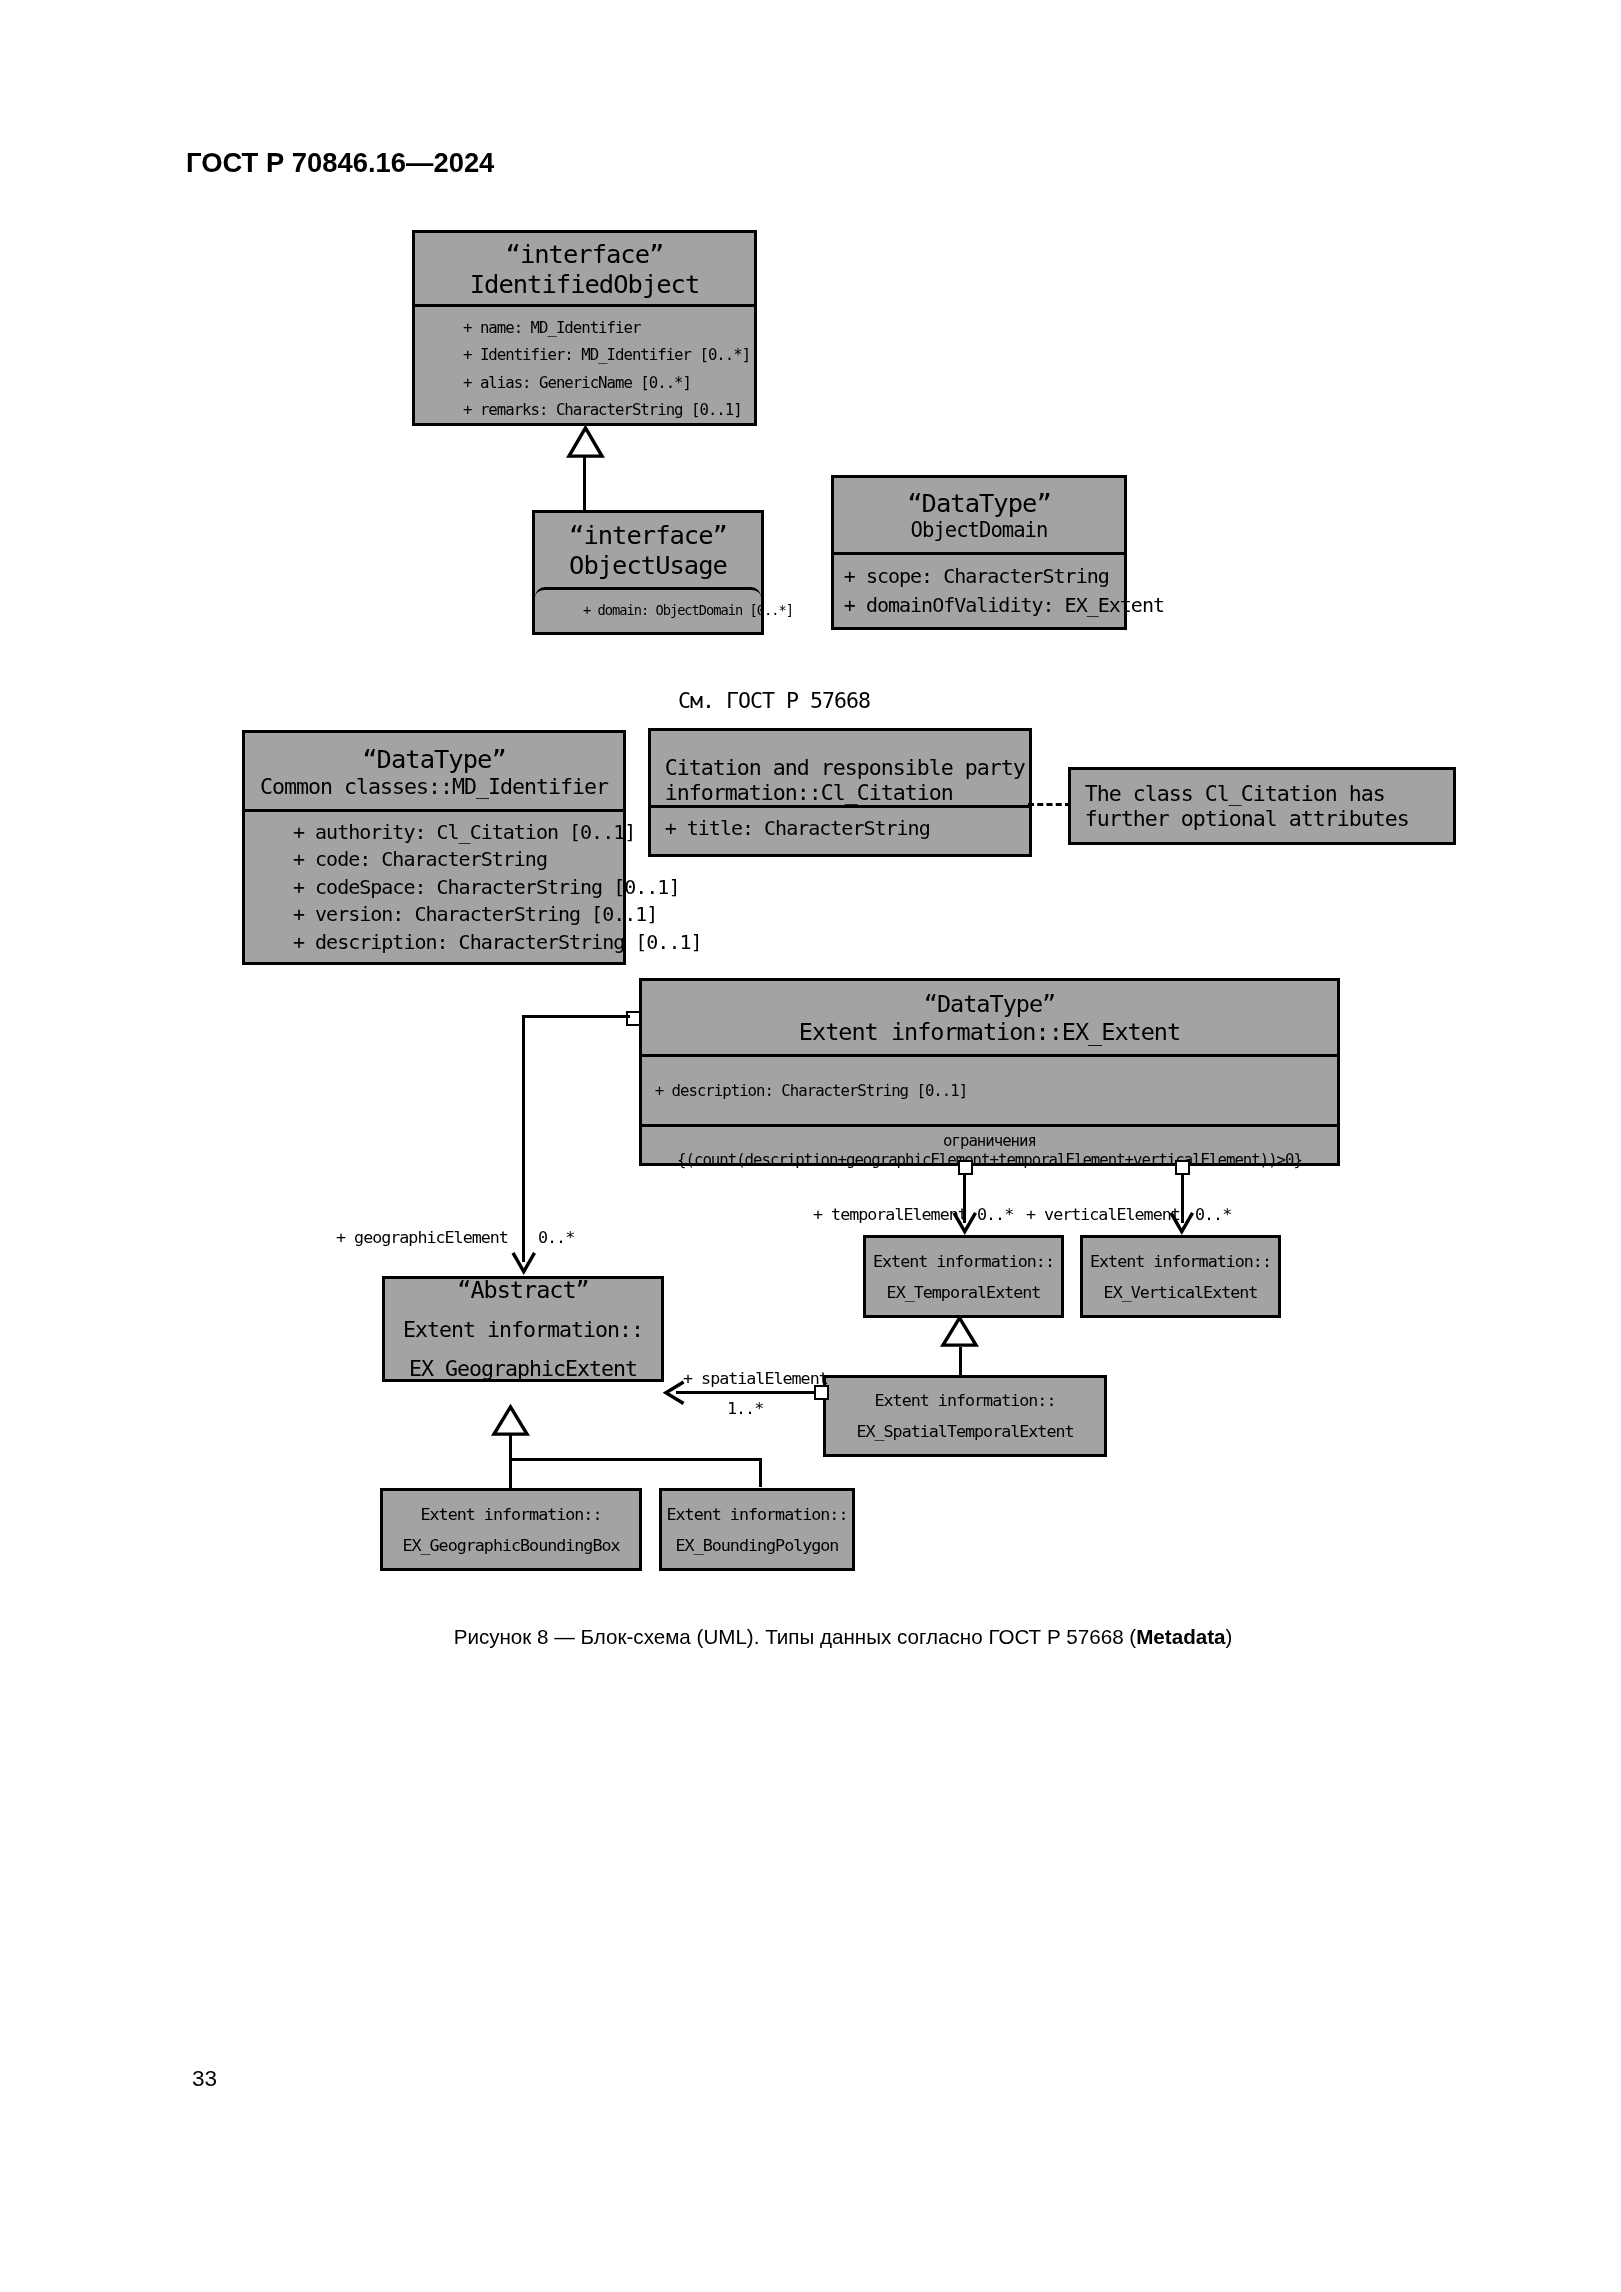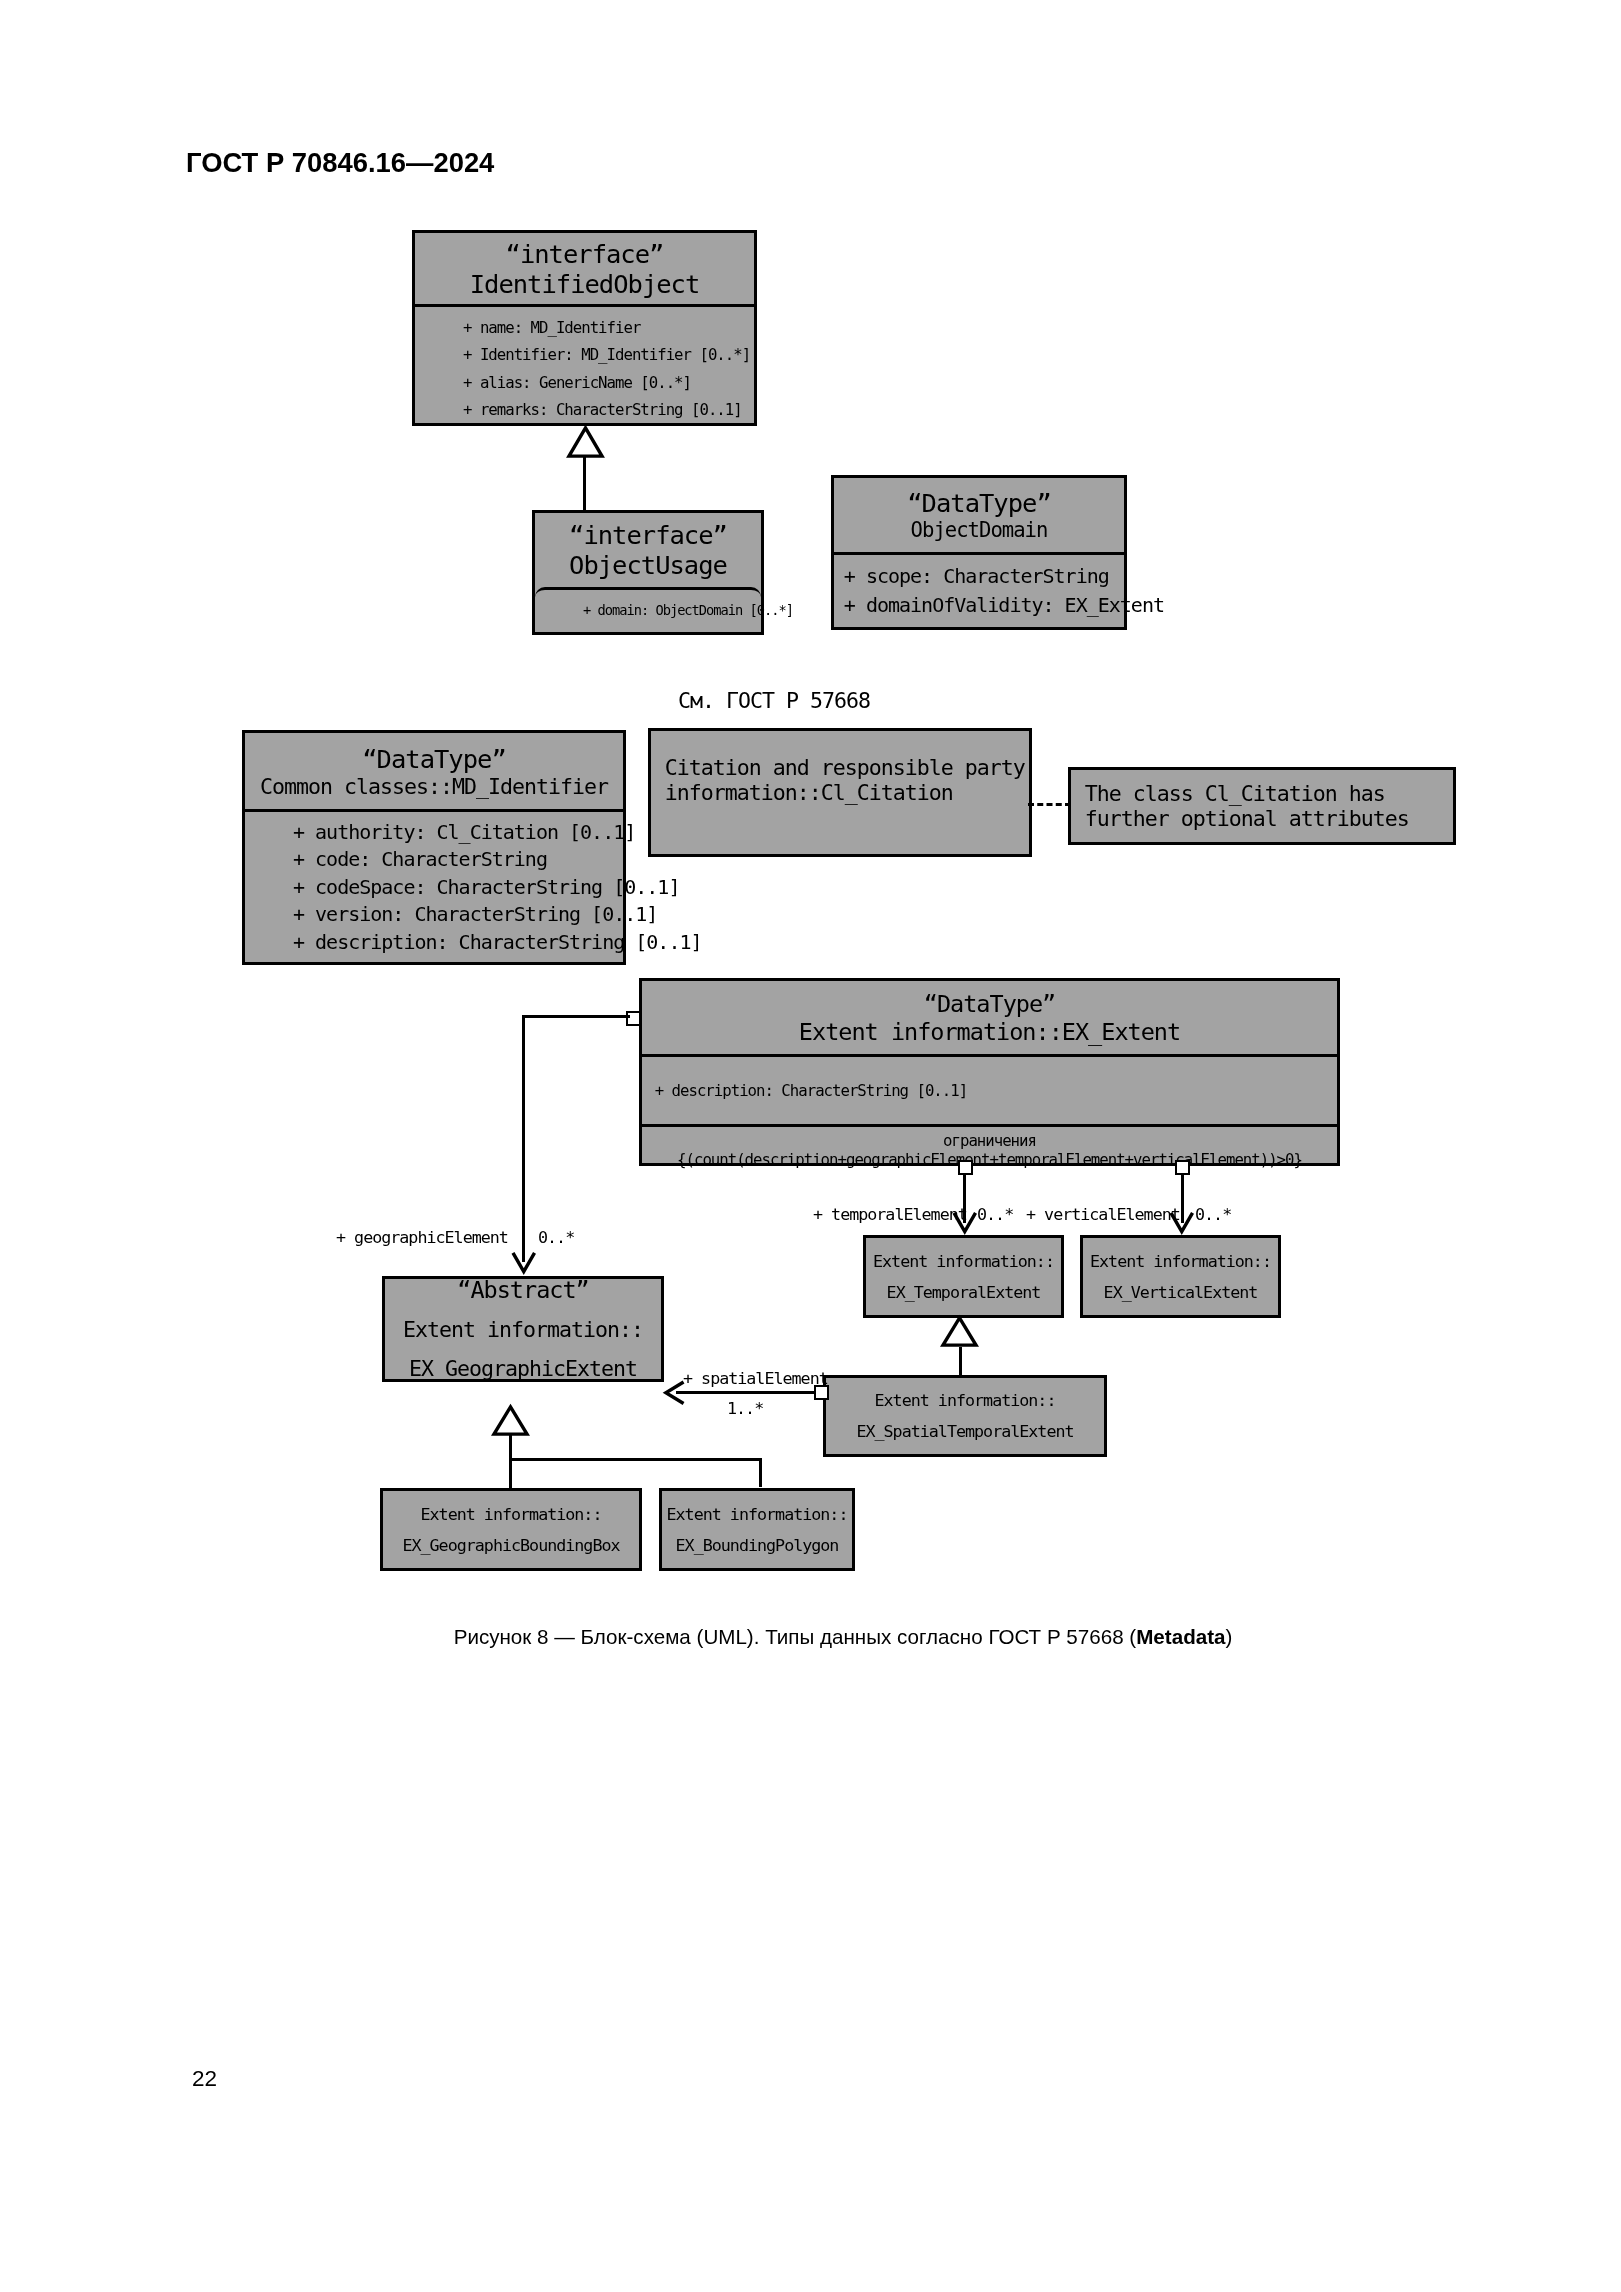--- a/index.html
+++ b/index.html
@@ -89,20 +89,23 @@
       <div class="attr">+ version: CharacterString [0..1]</div>
       <div class="attr">+ description: CharacterString [0..1]</div>
     </div>
   </div>
 
   <div class="uml-box" style="left:648px;top:728px;width:384px;height:129px;">
     <div class="title left" style="height:74px;">
       <div class="t22">Citation and responsible party</div>
       <div class="t22">information::Cl_Citation</div>
     </div>
+    <div class="sect-div attrs t15 lh28" style="padding-left:13.7px;">
+      <div class="attr">+ title: CharacterString</div>
+    </div>
   </div>
 
   <div class="dash" style="left:1028px;top:803px;width:43px;"></div>
 
   <div class="uml-box" style="left:1068px;top:767px;width:388px;height:78px;display:flex;flex-direction:column;justify-content:center;padding-left:13.7px;">
     <div class="t22">The class Cl_Citation has</div>
     <div class="t22">further optional attributes</div>
   </div>
 
   <div class="uml-box" style="left:639px;top:978px;width:701px;height:188px;">
@@ -192,16 +195,16 @@
 
   <div class="uml-box title" style="left:659px;top:1488px;width:196px;height:83px;">
     <div class="t17">Extent information::</div>
     <div class="t17">EX_BoundingPolygon</div>
   </div>
 
   <div class="abs sans" style="left:196px;top:1625px;width:1294px;text-align:center;font-size:20.6px;">
     <span>Рисунок 8 — Блок-схема (UML). Типы данных согласно ГОСТ Р 57668 (</span><span style="font-weight:bold;">Metadata</span><span>)</span>
   </div>
 
-  <div class="abs sans" style="left:192px;top:2066px;font-size:22.5px;">22</div>
+  <div class="abs sans" style="left:192px;top:2066px;font-size:22.5px;">33</div>
 
 </div>
 
 
 </body></html>

